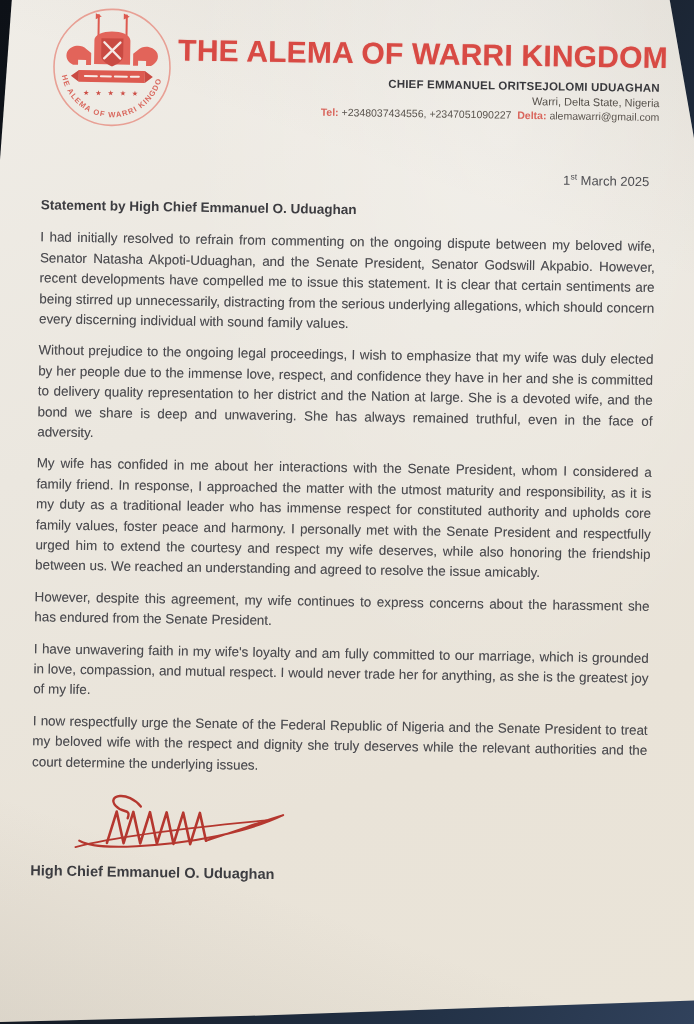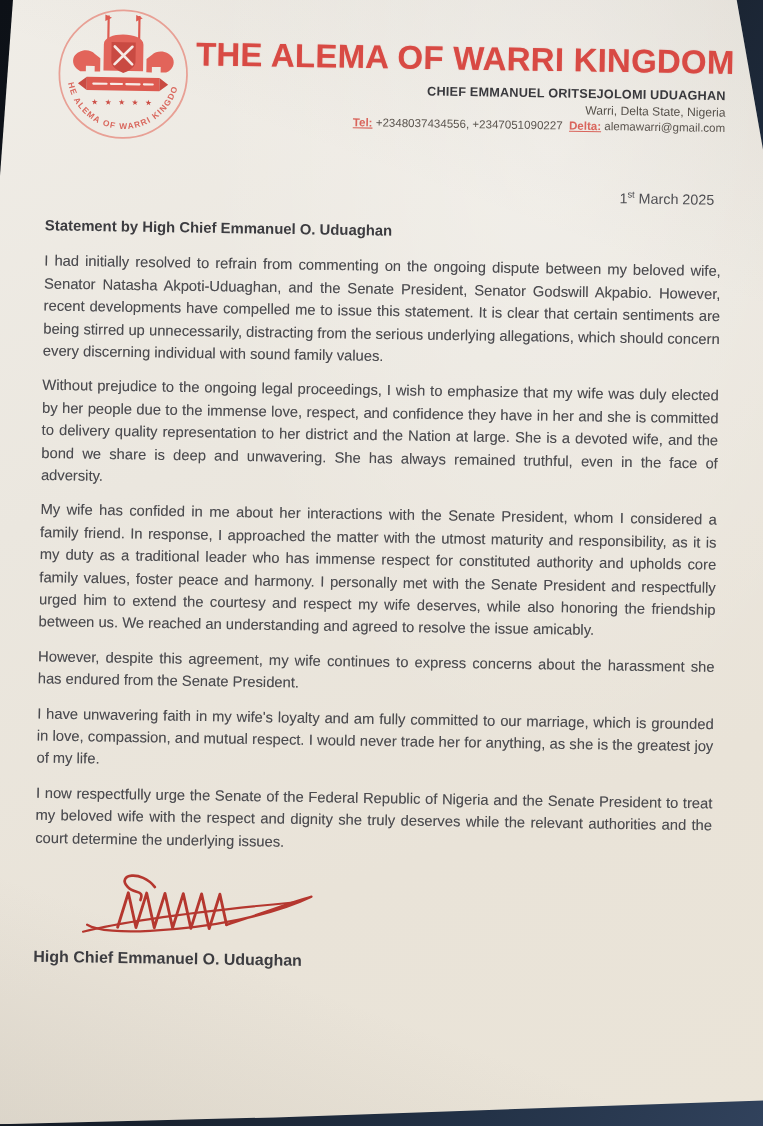--- a/index.html
+++ b/index.html
@@ -33,21 +33,21 @@
   .org-name{
     color:#d84a44;font-weight:700;font-size:30px;letter-spacing:0.2px;
     white-space:nowrap;text-shadow:0 0 1px rgba(216,74,68,0.45);
   }
   .chief-name{
     margin-top:7px;text-align:right;font-weight:700;font-size:11.5px;
     color:#39393d;letter-spacing:0.2px;
   }
   .addr-line{margin-top:3px;text-align:right;font-size:11px;color:#55504a;}
   .contact-line{margin-top:2px;text-align:right;font-size:10.5px;color:#5a544e;white-space:nowrap;}
-  .contact-label{color:#d9655c;font-weight:700;text-decoration:underline;}
+  .contact-label{color:#d9655c;font-weight:700;}
   
   .date-line{margin:16px 46px 0 0;text-align:right;font-size:13px;color:#4e4e52;}
   .date-line sup{font-size:8.5px;text-align:right;}
   .subject{margin:18px 40px 0 40px;font-weight:700;font-size:13.5px;color:#3c3c40;}
   .letter-body p{
     margin:11px 39px 0 40px;font-size:13.4px;line-height:20.4px;
     text-align:justify;color:#4b4b4f;
     text-shadow:0 0 0.5px rgba(75,75,79,0.4);
   }
   .letter-body p:first-child{margin-top:15px;}

